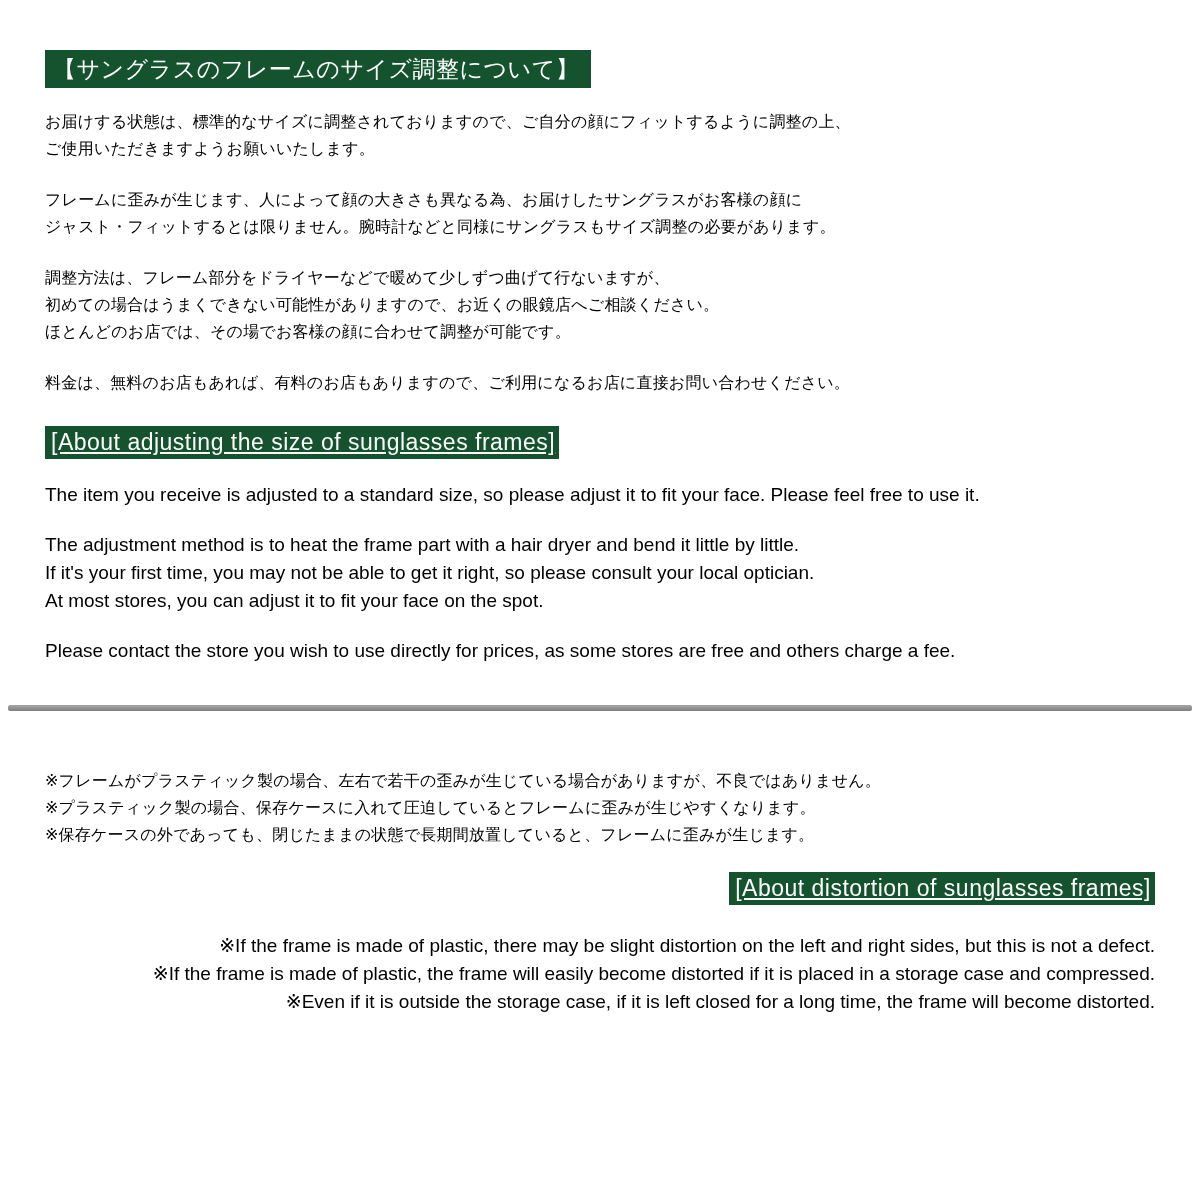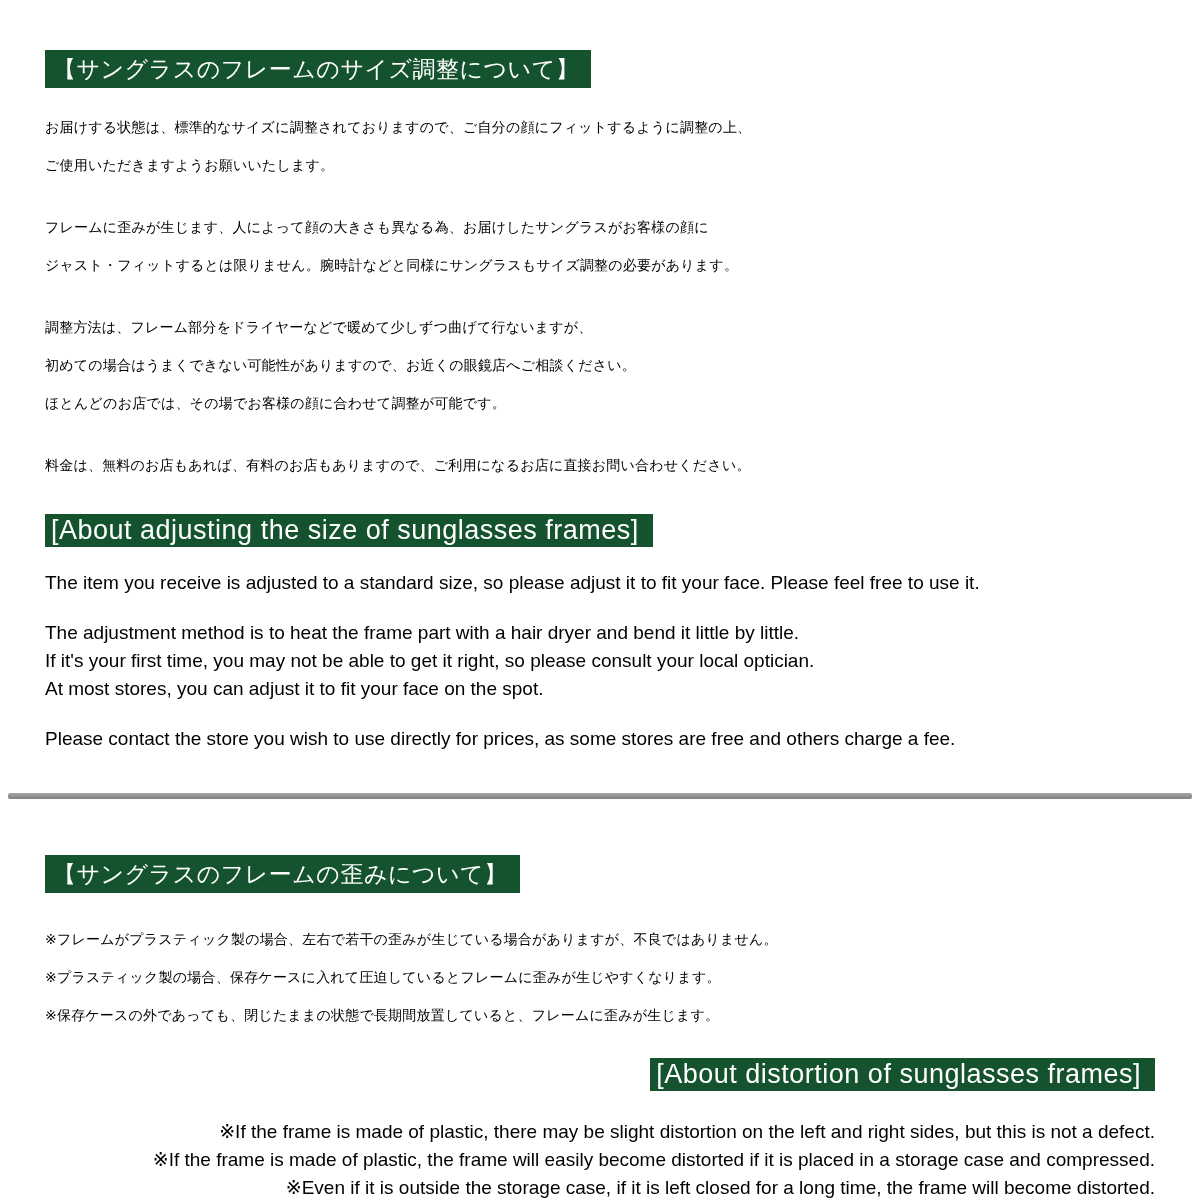--- a/index.html
+++ b/index.html
@@ -22,32 +22,33 @@
     background: #14532d;
     color: #ffffff;
   }
   .banner.jp {
     font-size: 23px;
     line-height: 30px;
     padding: 4px 12px 4px 8px;
     letter-spacing: 0.5px;
   }
   .banner.en {
-    font-size: 27px;
+    font-size: 23px;
     line-height: 31px;
-    padding: 1px 14px 1px 6px;
+    padding: 1px 4px 1px 6px;
     letter-spacing: 0.5px;
+    text-decoration: underline;
   }
   .para {
     white-space: pre-line;
     margin: 0;
   }
   .para.jp {
-    font-size: 14px;
-    line-height: 38px;
+    font-size: 16px;
+    line-height: 27px;
     letter-spacing: 0.2px;
   }
   .para.en {
     font-size: 19px;
     line-height: 28px;
   }
   .mt-banner-gap { margin-top: 20px; }
   .mt-para     { margin-top: 24px; }
   .mt-para-en  { margin-top: 22px; }
   .section-2   { margin-top: 30px; }
@@ -87,21 +88,20 @@
     <p class="para en mt-para-en">Please contact the store you wish to use directly for prices, as some stores are free and others charge a fee.</p>
   </section>
 
 </div>
 
 <div class="divider"></div>
 
 <div class="content" style="padding-top:0">
 
   <section class="section-3">
-    <div class="banner jp">【サングラスのフレームの歪みについて】</div>
     <p class="para jp mt-notes">※フレームがプラスティック製の場合、左右で若干の歪みが生じている場合がありますが、不良ではありません。
 ※プラスティック製の場合、保存ケースに入れて圧迫しているとフレームに歪みが生じやすくなります。
 ※保存ケースの外であっても、閉じたままの状態で長期間放置していると、フレームに歪みが生じます。</p>
   </section>
 
   <section class="section-4">
     <div class="banner en">[About distortion of sunglasses frames]</div>
     <p class="para en mt-notes">※If the frame is made of plastic, there may be slight distortion on the left and right sides, but this is not a defect.
 ※If the frame is made of plastic, the frame will easily become distorted if it is placed in a storage case and compressed.
 ※Even if it is outside the storage case, if it is left closed for a long time, the frame will become distorted.</p>

